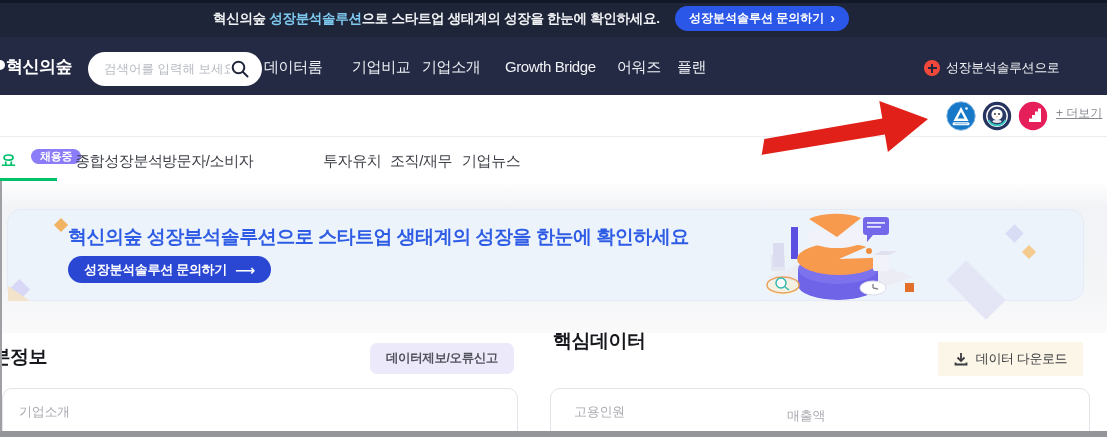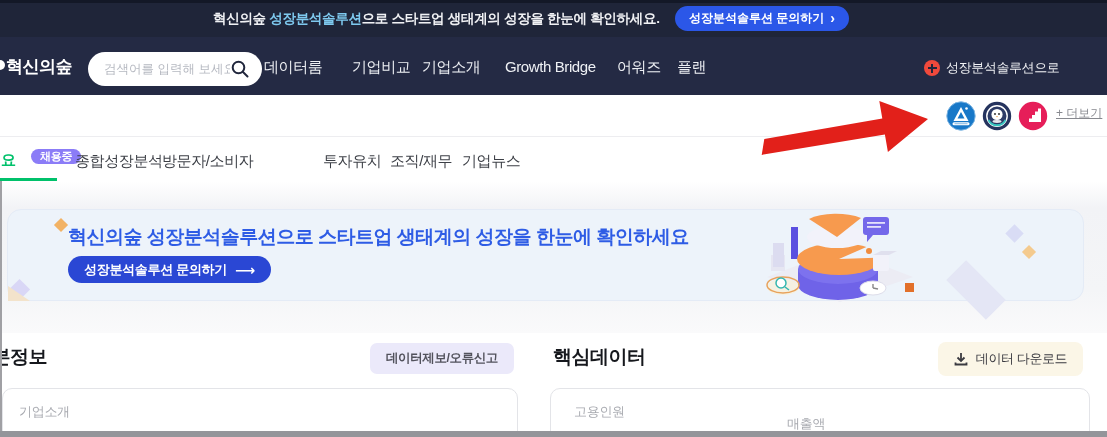--- a/index.html
+++ b/index.html
@@ -48,21 +48,21 @@
   .banner { left:7px; top:209px; width:1077px; height:92px; background:#edf3fa; border:1px solid #e4ebf6; border-radius:14px; }
   .banner-title { left:68px; top:224px; font-size:19px; font-weight:800; color:#2e5ce5; letter-spacing:-0.5px; }
   .banner-btn { left:68px; top:256px; height:27px; padding:0 16px; background:#2a47d4; border-radius:14px;
                 color:#fff; font-size:13px; font-weight:700; display:flex; align-items:center; gap:8px; cursor:pointer; letter-spacing:-0.3px; }
   .diamond { transform:rotate(45deg); }
 
   
   .section-title { font-size:19px; font-weight:800; color:#16181d; letter-spacing:-0.5px; }
   .report-pill { left:370px; top:343px; width:144px; height:31px; background:#ebe9fa; border-radius:7px;
                  color:#52525c; font-size:12.5px; display:flex; align-items:center; justify-content:center; cursor:pointer; letter-spacing:-0.4px;font-weight:bold; }
-  .dl-btn { left:938px; top:342px; width:145px; height:34px; background:#fbf6e7; border-radius:8px;
+  .dl-btn { left:938px; top:342px; width:145px; height:34px; background:#fbf6e7; border-radius:1px;
             color:#3a3a40; font-size:13px; font-weight:500; display:flex; align-items:center; justify-content:center; gap:8px; cursor:pointer; letter-spacing:-0.4px; }
   .card { background:#fff; border:1px solid #e3e4e8; border-radius:10px; }
   .card-label { font-size:13px; color:#a8aab0; letter-spacing:-0.3px; }
 
   
   .edge-left { left:0; top:181px; width:2px; height:256px; background:#a0a0a4; }
   .edge-bottom { left:0; top:431px; width:1107px; height:6px; background:#94959a; }
 </style>
 </head>
 <body>
@@ -179,36 +179,36 @@
     <circle cx="36" cy="76" r="5" fill="#fff" stroke="#35b7b0" stroke-width="1.5"></circle>
     <line x1="40" y1="80" x2="44" y2="83" stroke="#35b7b0" stroke-width="1.5"></line>
     <ellipse cx="128" cy="81" rx="13" ry="7" fill="#fff" stroke="#ddddea" stroke-width="1"></ellipse>
     <line x1="128" y1="81" x2="128" y2="77" stroke="#888" stroke-width="1.4"></line>
     <line x1="128" y1="81" x2="133" y2="82" stroke="#888" stroke-width="1.4"></line>
     <rect x="160" y="76" width="9" height="9" fill="#e2702a"></rect>
   </svg>
 
   <div class="abs section-title" style="left:-27px; top:344px;">기본정보</div>
   <div class="abs report-pill">데이터제보/오류신고</div>
-  <div class="abs section-title" style="left:553px; top:344px;">핵심데이터</div>
+  <div class="abs section-title" style="left:553px; top:328px;">핵심데이터</div>
   <div class="abs dl-btn">
     <svg width="14" height="14" viewBox="0 0 14 14">
       <line x1="7" y1="1" x2="7" y2="8" stroke="#3a3a40" stroke-width="1.8"></line>
       <polyline points="3.5,5.5 7,9 10.5,5.5" fill="none" stroke="#3a3a40" stroke-width="1.8"></polyline>
       <path d="M1.5,10.5 v2 h11 v-2" fill="none" stroke="#3a3a40" stroke-width="1.8"></path>
     </svg>
     <span>데이터 다운로드</span>
   </div>
 
   <div class="abs card" style="left:2px; top:388px; width:516px; height:80px;">
     <div class="card-label" style="position:absolute; left:16px; top:14px;">기업소개</div>
   </div>
   <div class="abs card" style="left:550px; top:388px; width:540px; height:80px;">
     <div class="card-label" style="position:absolute; left:23px; top:14px;">고용인원</div>
-    <div class="card-label" style="position:absolute; left:236px; top:26px;">매출액</div>
+    <div class="card-label" style="position:absolute; left:236px; top:18px;">매출액</div>
   </div>
 
   <div class="abs edge-left"></div>
   <div class="abs edge-bottom"></div>
 
   <svg class="abs" style="left:755px; top:95px; z-index:50;" width="185" height="65" viewBox="0 0 185 65">
     <polygon points="9.3,44.1 127.3,23.6 124.3,5.9 173,24 132.9,57.1 129.9,39.4 6.7,59.9" fill="#e2201a"></polygon>
   </svg>
 
 </div>

